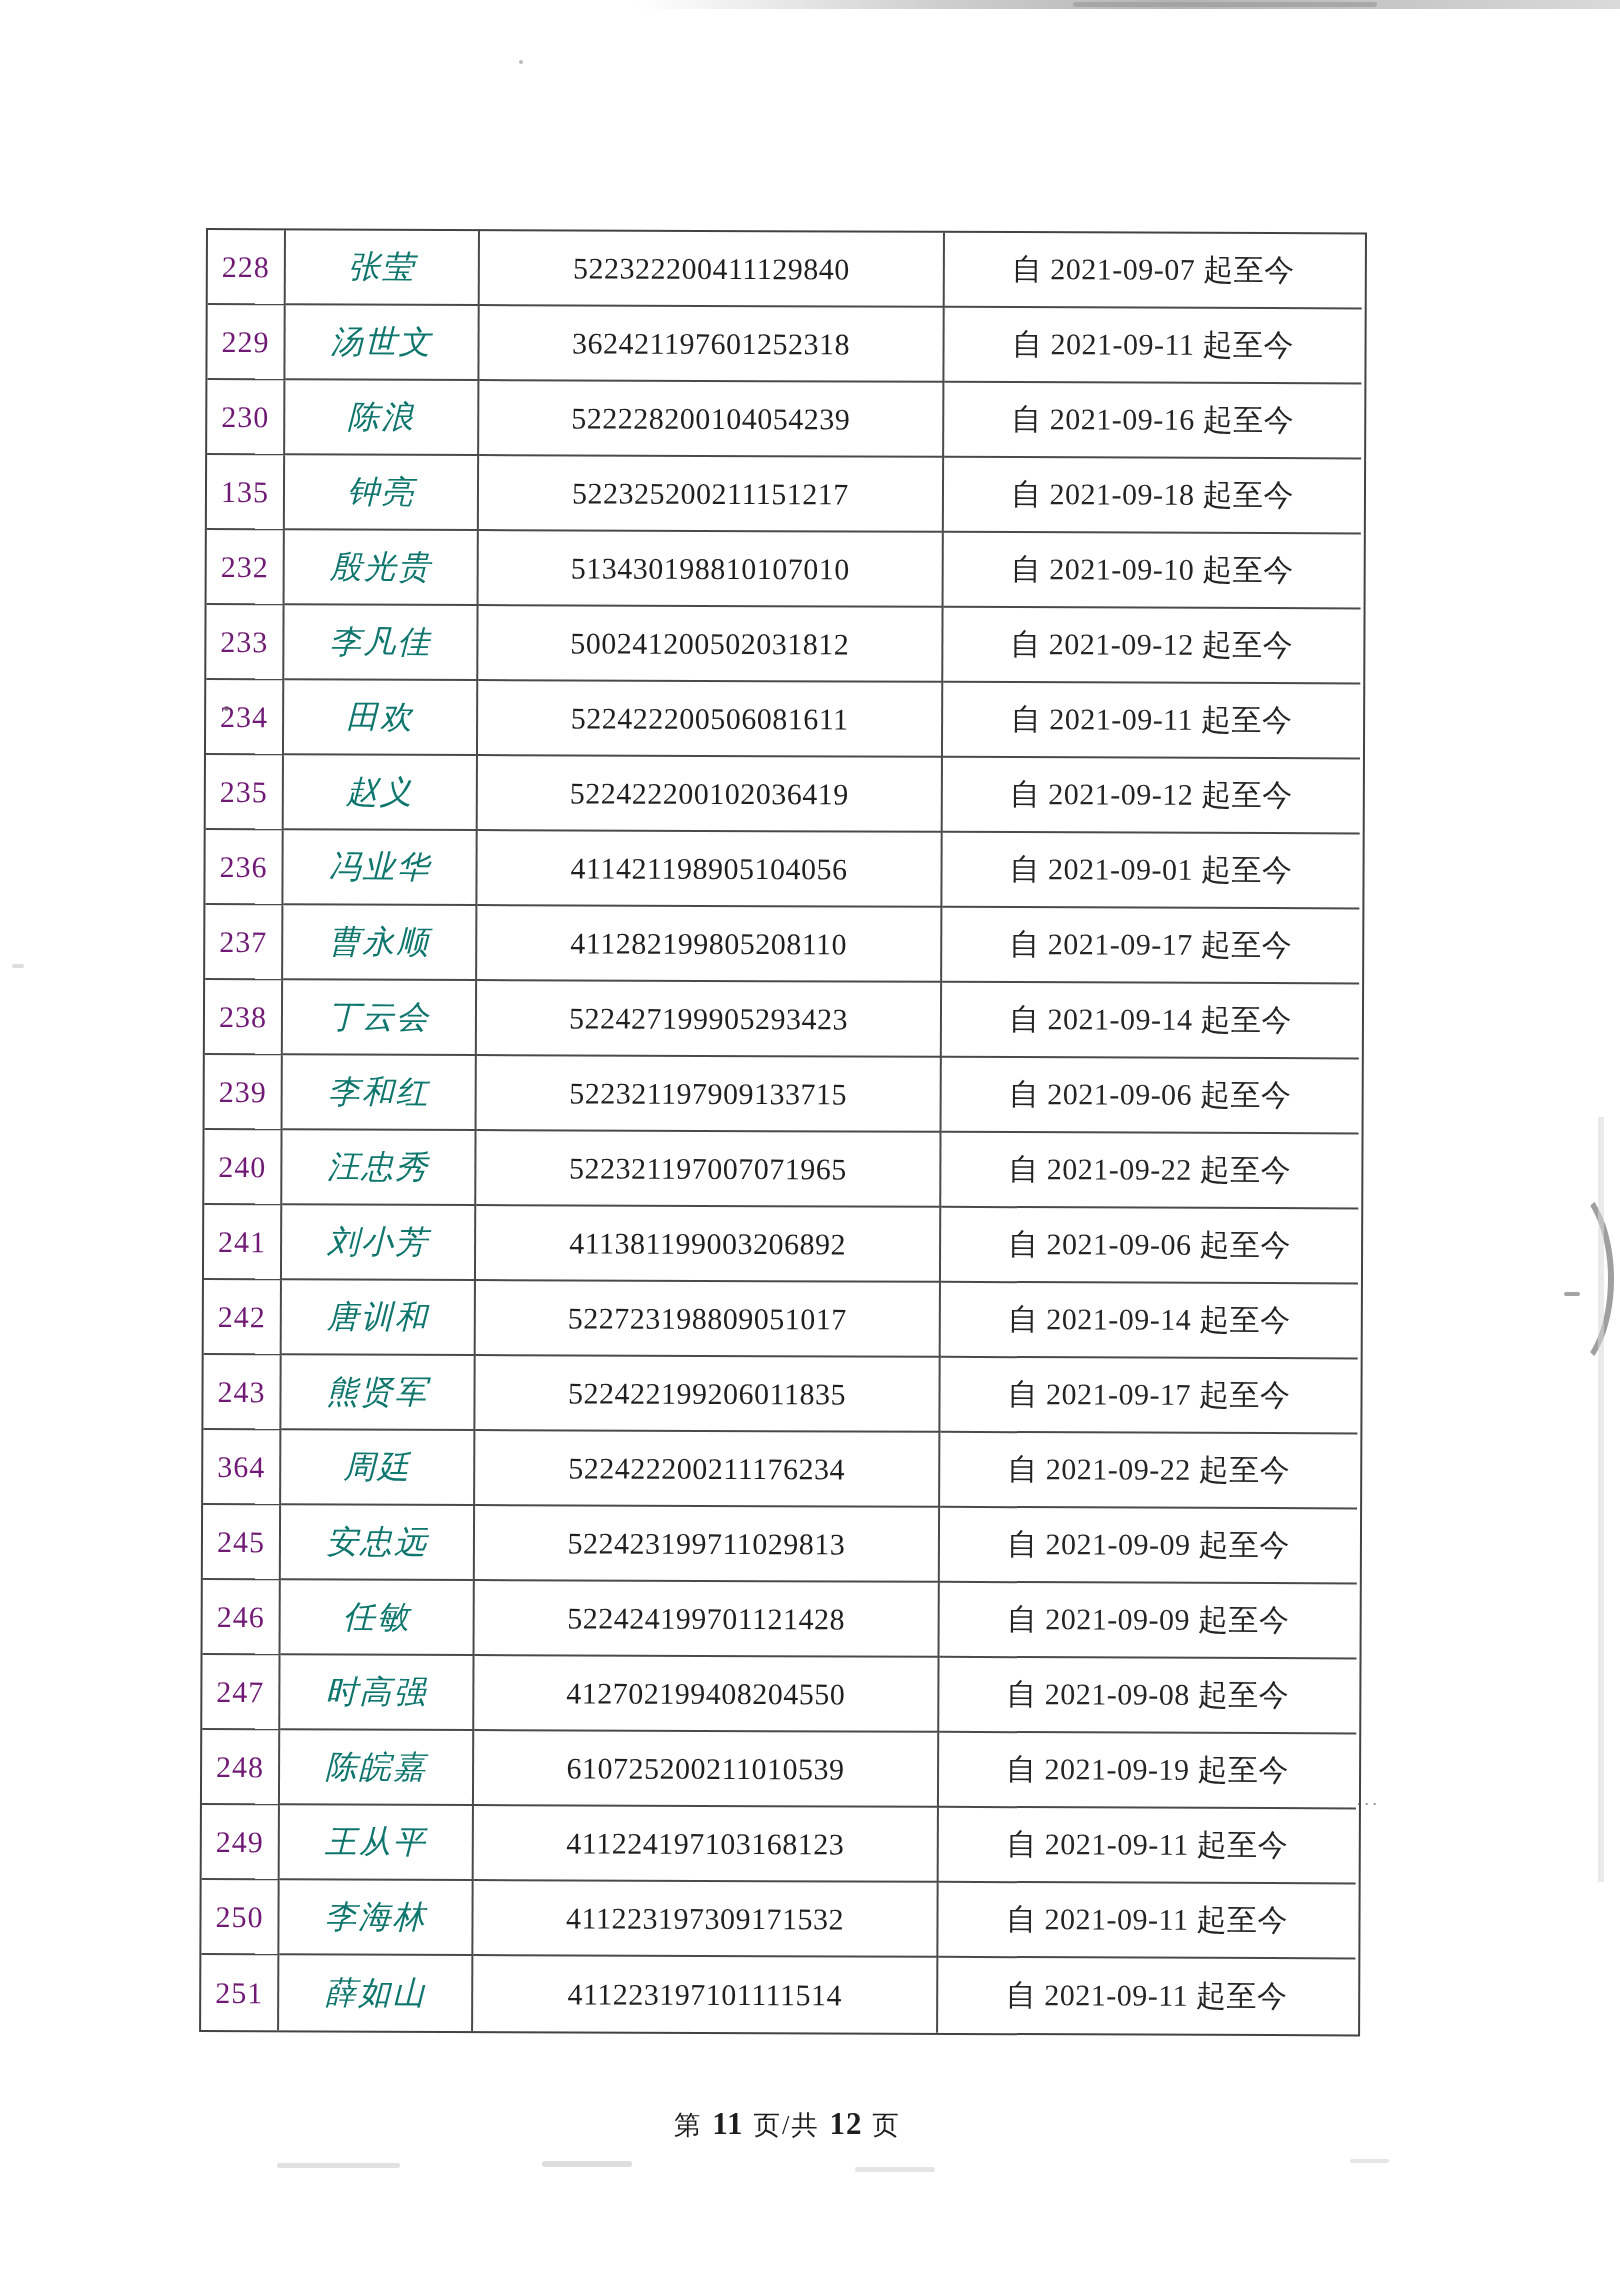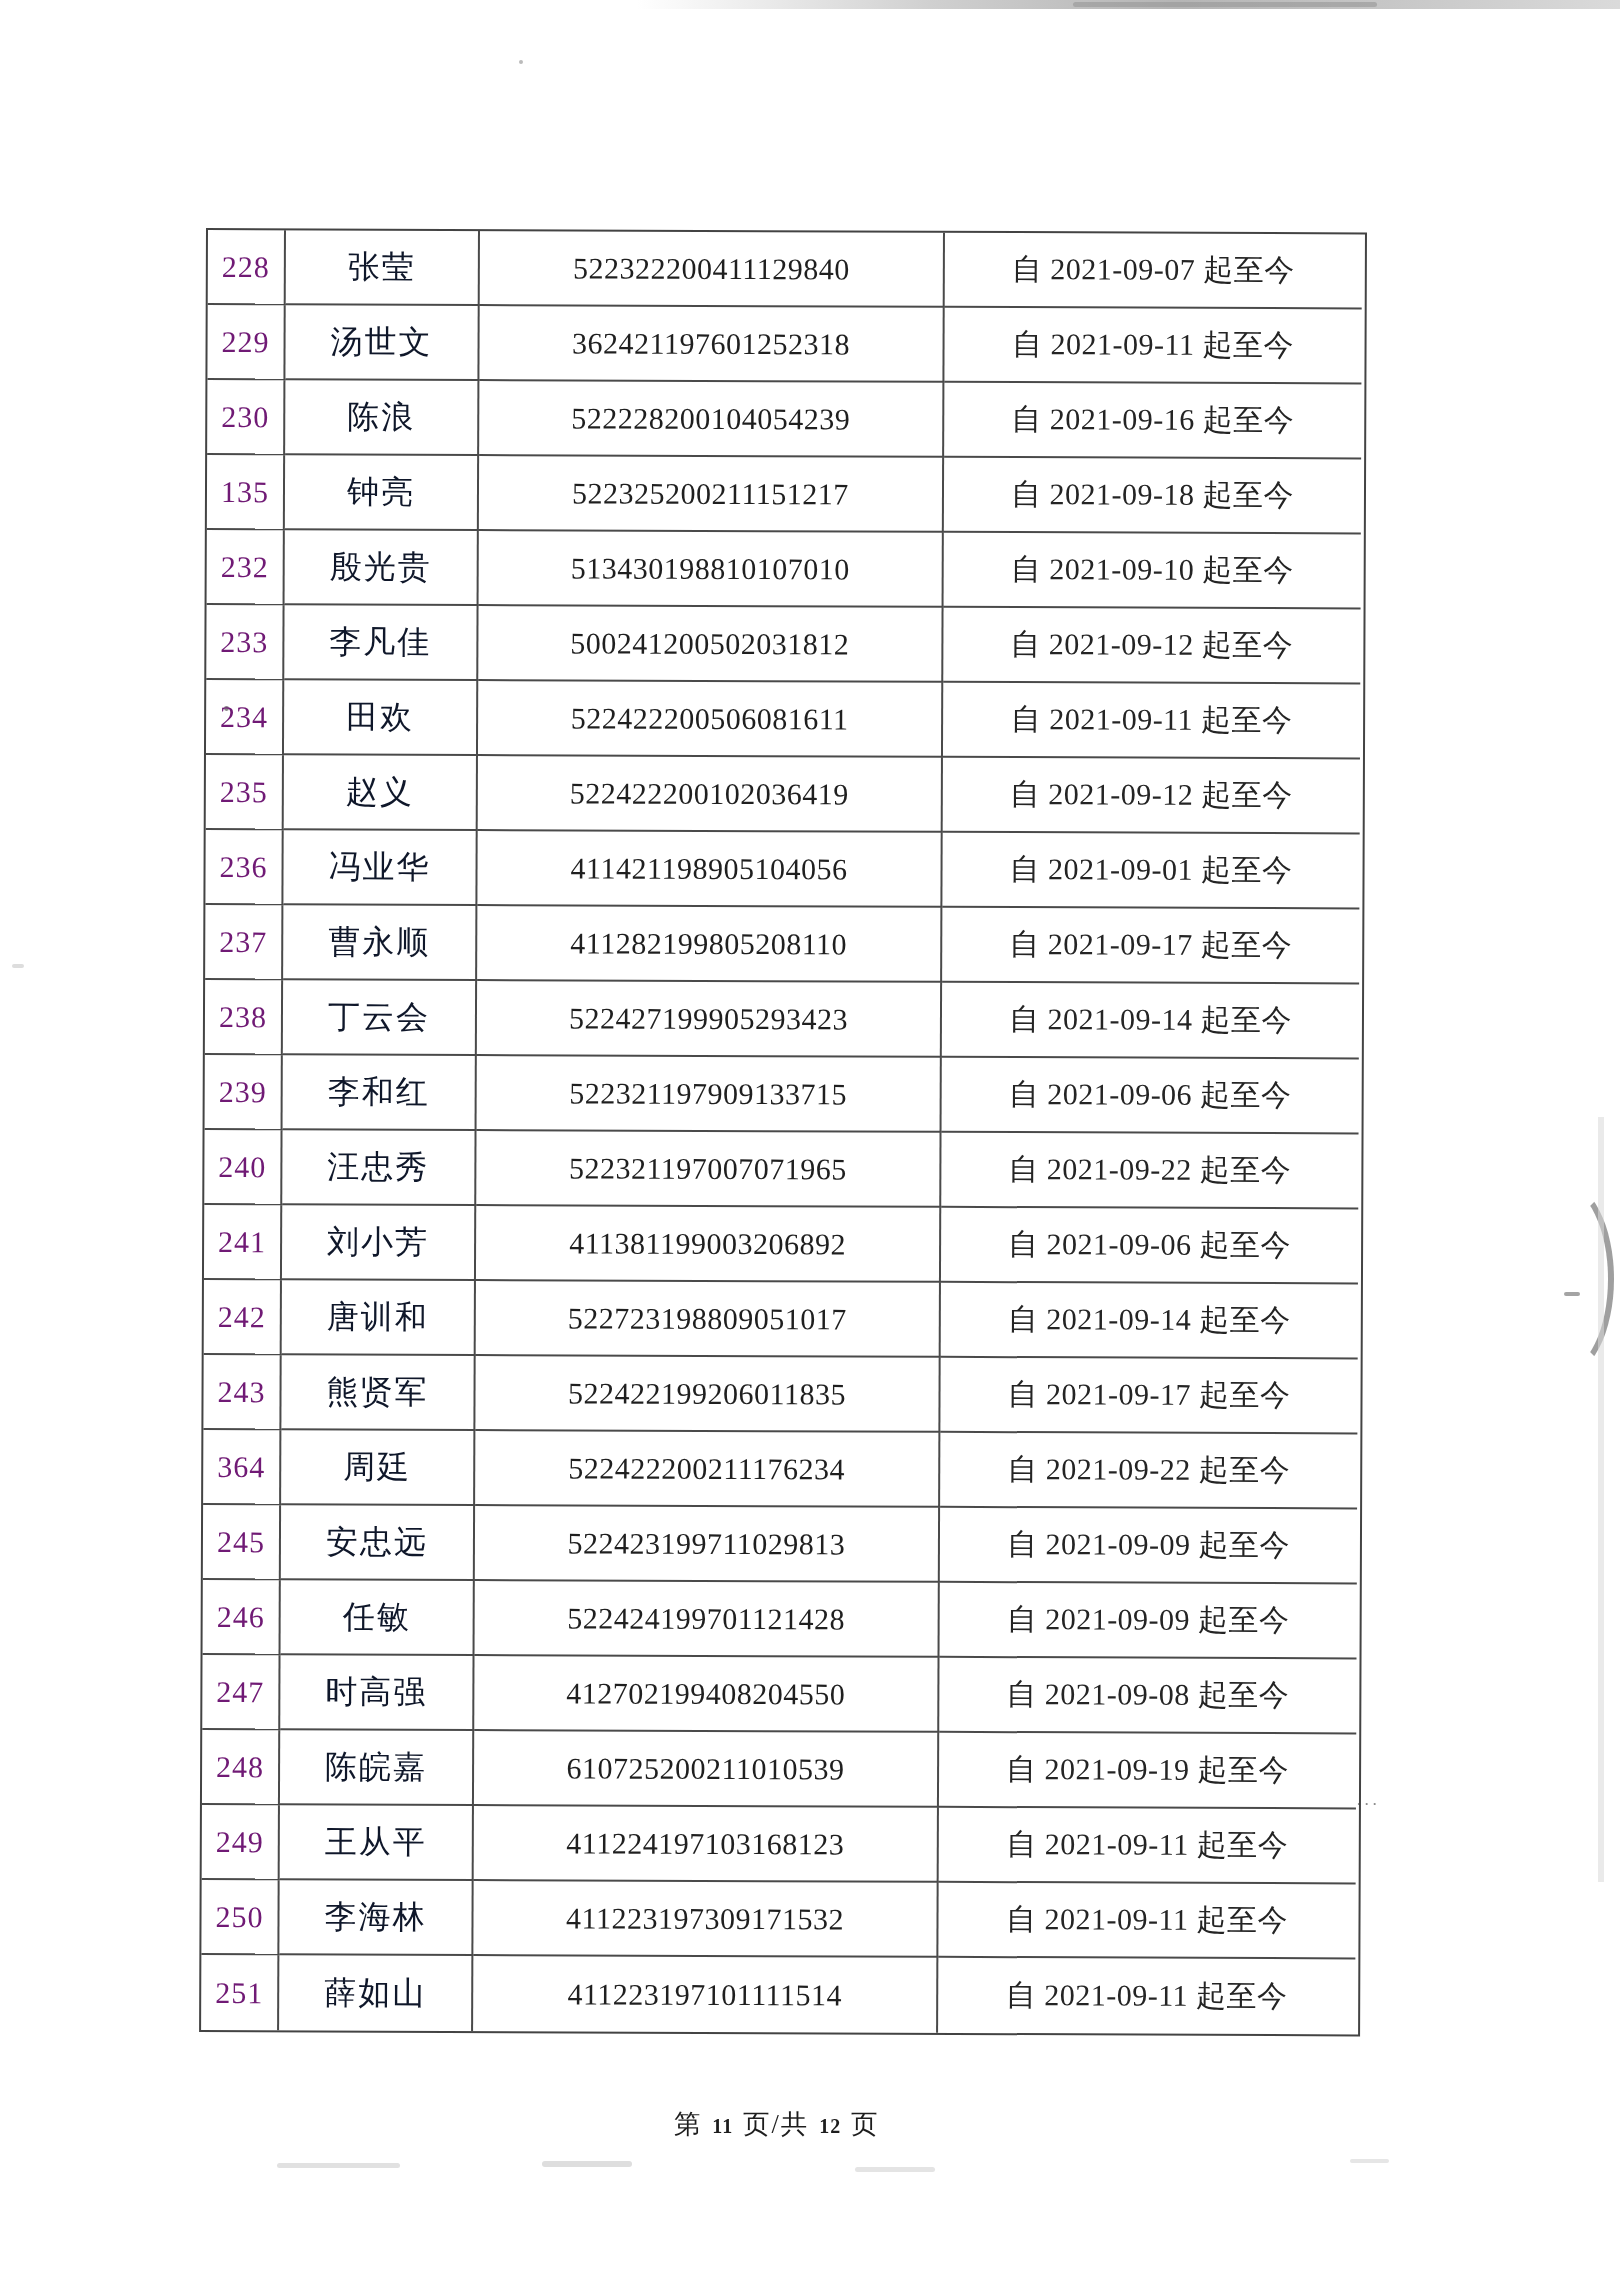--- a/index.html
+++ b/index.html
@@ -31,32 +31,32 @@
   }
   .row > div{
     border-right:2px solid #4a4a4a;
     border-bottom:2px solid #4a4a4a;
     display:flex;align-items:center;justify-content:center;
     overflow:hidden;
   }
   .row > div:last-child{border-right:none;}
   .row:last-child > div{border-bottom:none;}
   .cell-index{font-size:30px;letter-spacing:1px;color:#701a75;}
-  .cell-name{font-size:32px;letter-spacing:2px;color:#0f172a;}
+  .cell-name{font-size:32px;letter-spacing:2px;color:#0f766e;font-style:italic;}
   .cell-id{font-size:30px;letter-spacing:0.5px;color:#1f1f1f;}
   .cell-period{font-size:30px;letter-spacing:0.5px;color:#242424;}
 
   
   .footer{
     position:absolute;left:674px;top:2106px;
     font-size:26.5px;color:#1d1d1d;
     display:flex;align-items:baseline;
     white-space:nowrap;
   }
-  .footer .num{font-weight:bold;font-size:20px;margin:0 9.8px;letter-spacing:1px;}
+  .footer .num{font-weight:bold;font-size:31px;margin:0 9.8px;letter-spacing:1px;}
   .footer .word{letter-spacing:2px;}
 
   
   .artifact{position:absolute;pointer-events:none;}
   .top-streak{
     left:637px;top:0;width:983px;height:8.8px;
     background:linear-gradient(to right,rgba(160,160,160,0) 0%,rgba(150,150,150,.45) 30%,rgba(120,120,120,.55) 55%,rgba(150,150,150,.35) 100%);
   }
   .top-streak-dark{
     left:1073px;top:2px;width:304px;height:4.9px;

